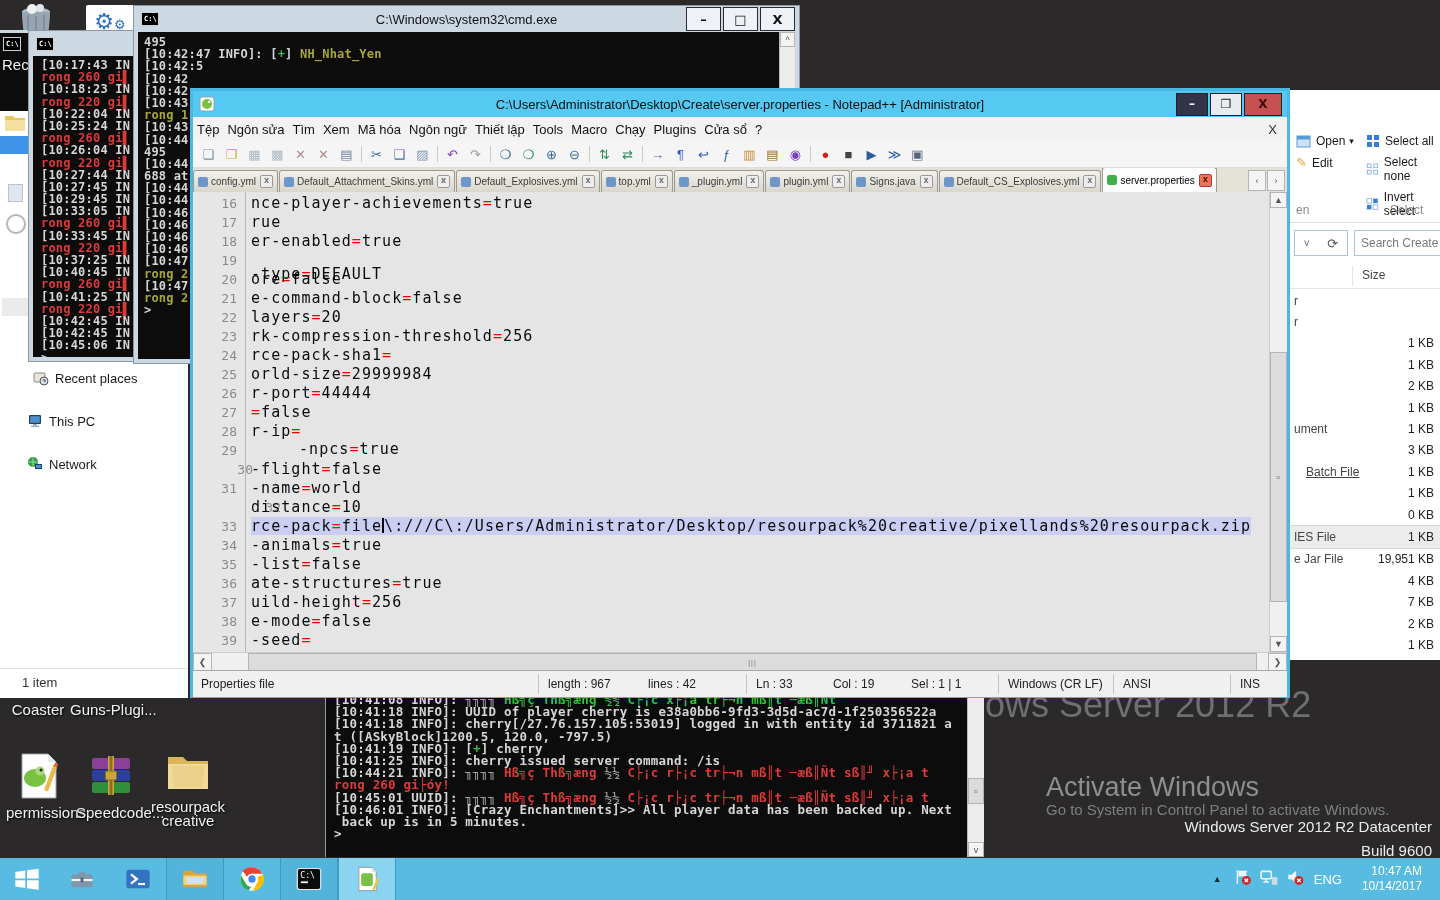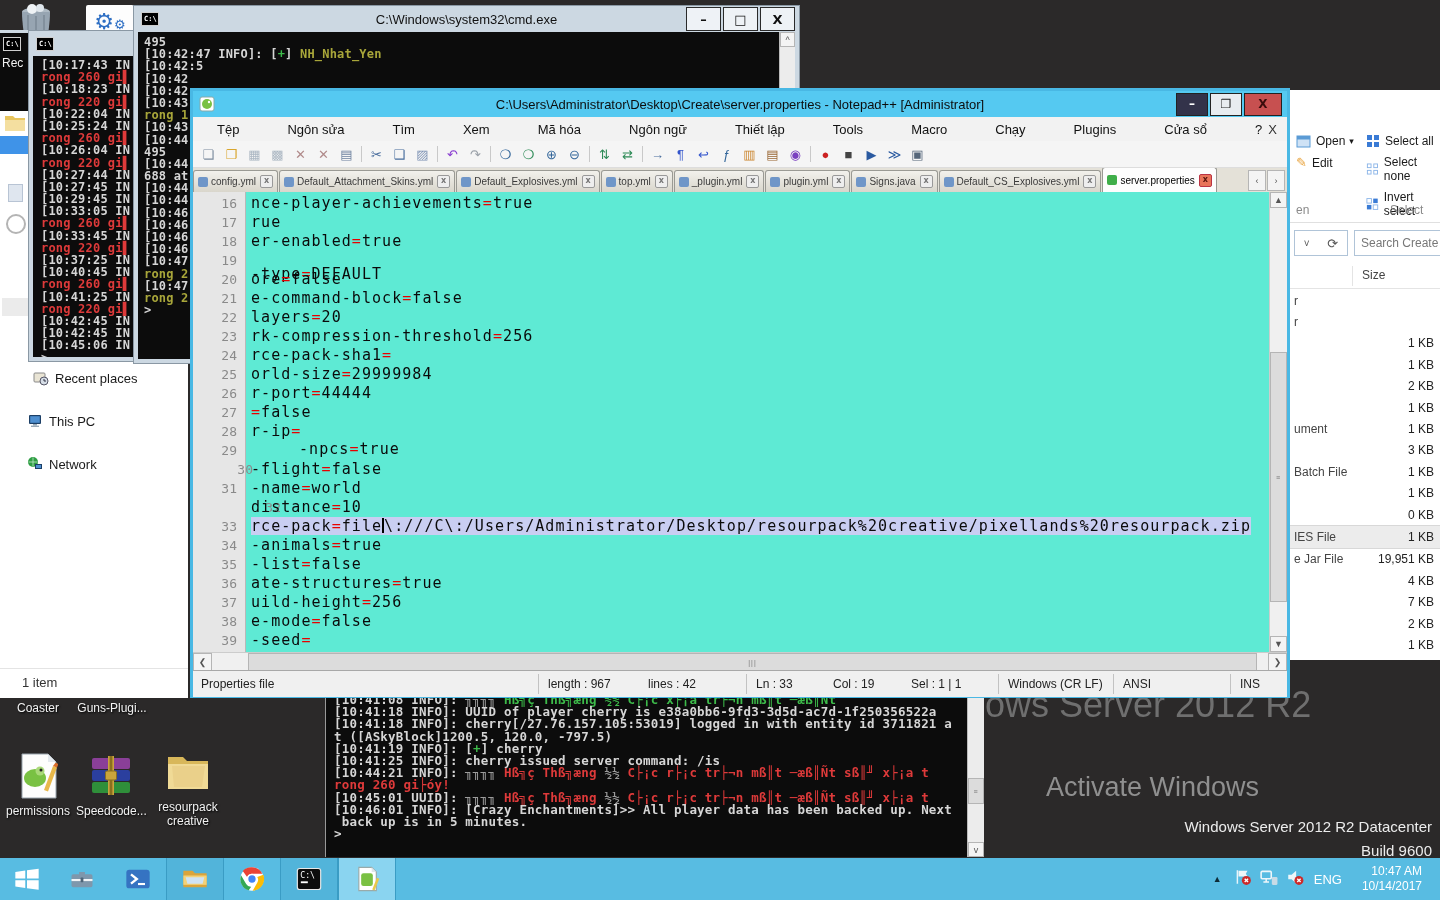--- a/index.html
+++ b/index.html
@@ -19,33 +19,33 @@
         justify-content:center;font:bold 13px/1 "DejaVu Sans",sans-serif;margin-left:2px;color:#111}
   .sbar{background:#ececec;border-left:1px solid #bbb}
   .sbox{background:#f4f4f4;border:1px solid #b5b5b5;color:#555;display:flex;align-items:center;justify-content:center;font-size:9px}
   .sthumb{background:#dcdcdc;border:1px solid #b5b5b5;color:#777;display:flex;align-items:center;justify-content:center;font-size:7px;letter-spacing:1px}
   
   #npp{left:190px;top:88px;width:1100px;height:610px;background:#4cc2ec;border:3px solid #49b8e4;box-sizing:border-box;z-index:7}
   #npp-title{height:26px;background:#55c9f1;display:flex;align-items:center;position:relative}
   #npp-title .t{position:absolute;left:0;right:0;text-align:center;font-size:13px;color:#0d0d0d}
   .wbtn{width:30px;height:21px;display:flex;align-items:center;justify-content:center;font:bold 12px/1 "DejaVu Sans",sans-serif;border:1px solid #222;margin-left:2px}
   #npp-menu{height:24px;background:#f2f2f2;display:flex;align-items:center;font-size:13px;color:#111;position:relative}
-  #npp-menu span.mi{padding:3px 24px}
+  #npp-menu span.mi{padding:3px 4px}
   #npp-tools{height:26px;background:#f5f5f5;border-bottom:1px solid #ddd;display:flex;align-items:center;padding-left:4px}
   .tbico{width:19px;height:19px;margin:0 1px;display:flex;align-items:center;justify-content:center;font-size:13px;border:1px solid transparent;border-radius:2px}
   .tbsep{width:1px;height:16px;background:#c9c9c9;margin:0 3px}
   #npp-tabs{height:24px;background:#e4e1d8;display:flex;align-items:flex-end;position:relative;overflow:hidden}
   .tab{height:21px;display:flex;align-items:center;background:linear-gradient(#f2f1ec,#d9d6cc);border:1px solid #9a9a94;
        border-bottom:none;border-radius:3px 3px 0 0;margin-right:1px;padding:0 4px;font-size:10px;color:#3a3a3a;white-space:nowrap}
   .tab.active{height:24px;background:#fdfdfd;color:#000}
   .tabico{width:10px;height:10px;border-radius:2px;margin-right:3px}
   .tabx{width:11px;height:11px;border:1px solid #999;border-radius:2px;margin-left:4px;font:bold 8px/9px "DejaVu Sans",sans-serif;
         text-align:center;color:#777;background:#eee}
   .tab.active .tabx{background:#e8745a;border-color:#b34;color:#58130c}
-  #npp-edit{background:#5eead4;position:relative;overflow:hidden}
+  #npp-edit{background:#e5e5e5;position:relative;overflow:hidden}
   #gutter{position:absolute;left:0;top:0;bottom:0;width:52px;background:#e6e6e6;border-right:1px solid #b8b8b8}
   .ednum{position:absolute;left:0;width:44px;text-align:right;font:13px/19px "DejaVu Sans Mono",monospace;color:#8a8a8a}
   .edtxt{position:absolute;left:58px;font:15px/19px "DejaVu Sans Mono",monospace;color:#0a0a0a;letter-spacing:1.05px;white-space:pre}
   .eq{color:#e80000}
   .seltxt{background:#c9cef2}
   .caret{display:inline-block;width:2px;height:15px;background:#000;vertical-align:-2px}
   #npp-status{background:#f0f0f0;border-top:1px solid #a8a8a8;font-size:12px;color:#222;position:relative}
   .stsep{position:absolute;top:3px;bottom:3px;width:1px;background:#c2c2c2}
   
   .exp{background:#fff}
@@ -53,37 +53,38 @@
   .exp-btn svg{margin-right:5px}
   .grp{color:#8a8a8a;font-size:12px}
   .fld{border:1px solid #b0c4d8;background:#fff;display:flex;align-items:center}
   .exprow{height:21.4px;display:flex;align-items:center;font-size:12px;color:#222}
   .exprow .ty{color:#444;width:84px;overflow:hidden;white-space:nowrap;flex:none}
   .exprow .sz{flex:1;text-align:right;padding-right:8px;white-space:nowrap}
   .exprow.selrow{background:#ececec;border-top:1px solid #d8d8d8;border-bottom:1px solid #d8d8d8}
   .sideitem{display:flex;align-items:center;font-size:13px;color:#1a1a1a}
   .sideitem svg{margin-right:6px}
   
-  .dlabel{color:#f2f2f2;font-size:12px;text-align:center;text-shadow:1px 1px 2px #000;white-space:nowrap}
+  .dlabel{color:#f2f2f2;font-size:15px;text-align:center;text-shadow:1px 1px 2px #000;white-space:nowrap}
   .wm{color:#6f6f6f}
   
   #taskbar{left:0;top:858px;width:1440px;height:42px;background:#58bce2;z-index:10;display:flex;align-items:stretch}
   .tkb{width:56px;display:flex;align-items:center;justify-content:center;flex:none}
   .tkb.open{border-left:1px solid #3a9cc4;border-right:1px solid #3a9cc4;background:#52b4da}
   .tkb.active{border-left:1px solid #3a9cc4;border-right:1px solid #3a9cc4;background:#8ad4f0}
   #tray{margin-left:auto;display:flex;align-items:center;color:#0d2b36}
   #clock{color:#fff;font-size:12px;text-align:right;line-height:15px;margin:0 10px}
 </style>
 </head>
 <body>
 
 <div class="abs" id="desktop" style="left:0;top:0;width:1440px;height:900px">
 
   <div class="abs wm" style="left:903px;top:684px;font-size:36px;font-weight:400;z-index:1">Windows Server 2012 R2</div>
   <div class="abs wm" style="left:1046px;top:772px;font-size:27px;color:#8f8f8f;z-index:1">Activate Windows</div>
+  <div class="abs wm" style="left:1046px;top:801px;font-size:15px;color:#7f7f7f;z-index:1">Go to System in Control Panel to activate Windows.</div>
   <div class="abs" style="right:8px;top:818px;font-size:15px;color:#ececec;z-index:1">Windows Server 2012 R2 Datacenter</div>
   <div class="abs" style="right:8px;top:842px;font-size:15px;color:#ececec;z-index:1">Build 9600</div>
 
   <div class="abs" style="left:18px;top:3px;z-index:1">
     <svg width="36" height="46" viewBox="0 0 36 46">
       <ellipse cx="18" cy="9" rx="14" ry="4.5" fill="#aebac4"></ellipse>
       <path d="M4 9c0 10 2 25 4 31 2 3 18 3 20 0 2-6 4-21 4-31" fill="#97a5b2"></path>
       <path opacity=".5" d="M10 12v26M18 13v27M26 12v26" stroke="#6e7c88" stroke-width="2" fill="none"></path>
       <circle cx="14" cy="6" r="5" fill="#eef2f5"></circle>
         <circle cx="22" cy="5" r="4" fill="#dfe6ec"></circle>
@@ -255,21 +256,21 @@
       </div>
       <div class="exprow">
         <span class="ty" style="padding-left: 4px;">ument</span>
         <span class="sz">1 KB</span>
       </div>
       <div class="exprow">
         <span class="ty" style="padding-left: 4px;"></span>
         <span class="sz">3 KB</span>
       </div>
       <div class="exprow">
-        <span class="ty" style="padding-left: 4px;">Batch File</span>
+        <span class="ty" style="padding-left: 16px; text-decoration: underline;">Batch File</span>
         <span class="sz">1 KB</span>
       </div>
       <div class="exprow">
         <span class="ty" style="padding-left: 4px;"></span>
         <span class="sz">1 KB</span>
       </div>
       <div class="exprow">
         <span class="ty" style="padding-left: 4px;"></span>
         <span class="sz">0 KB</span>
       </div>

